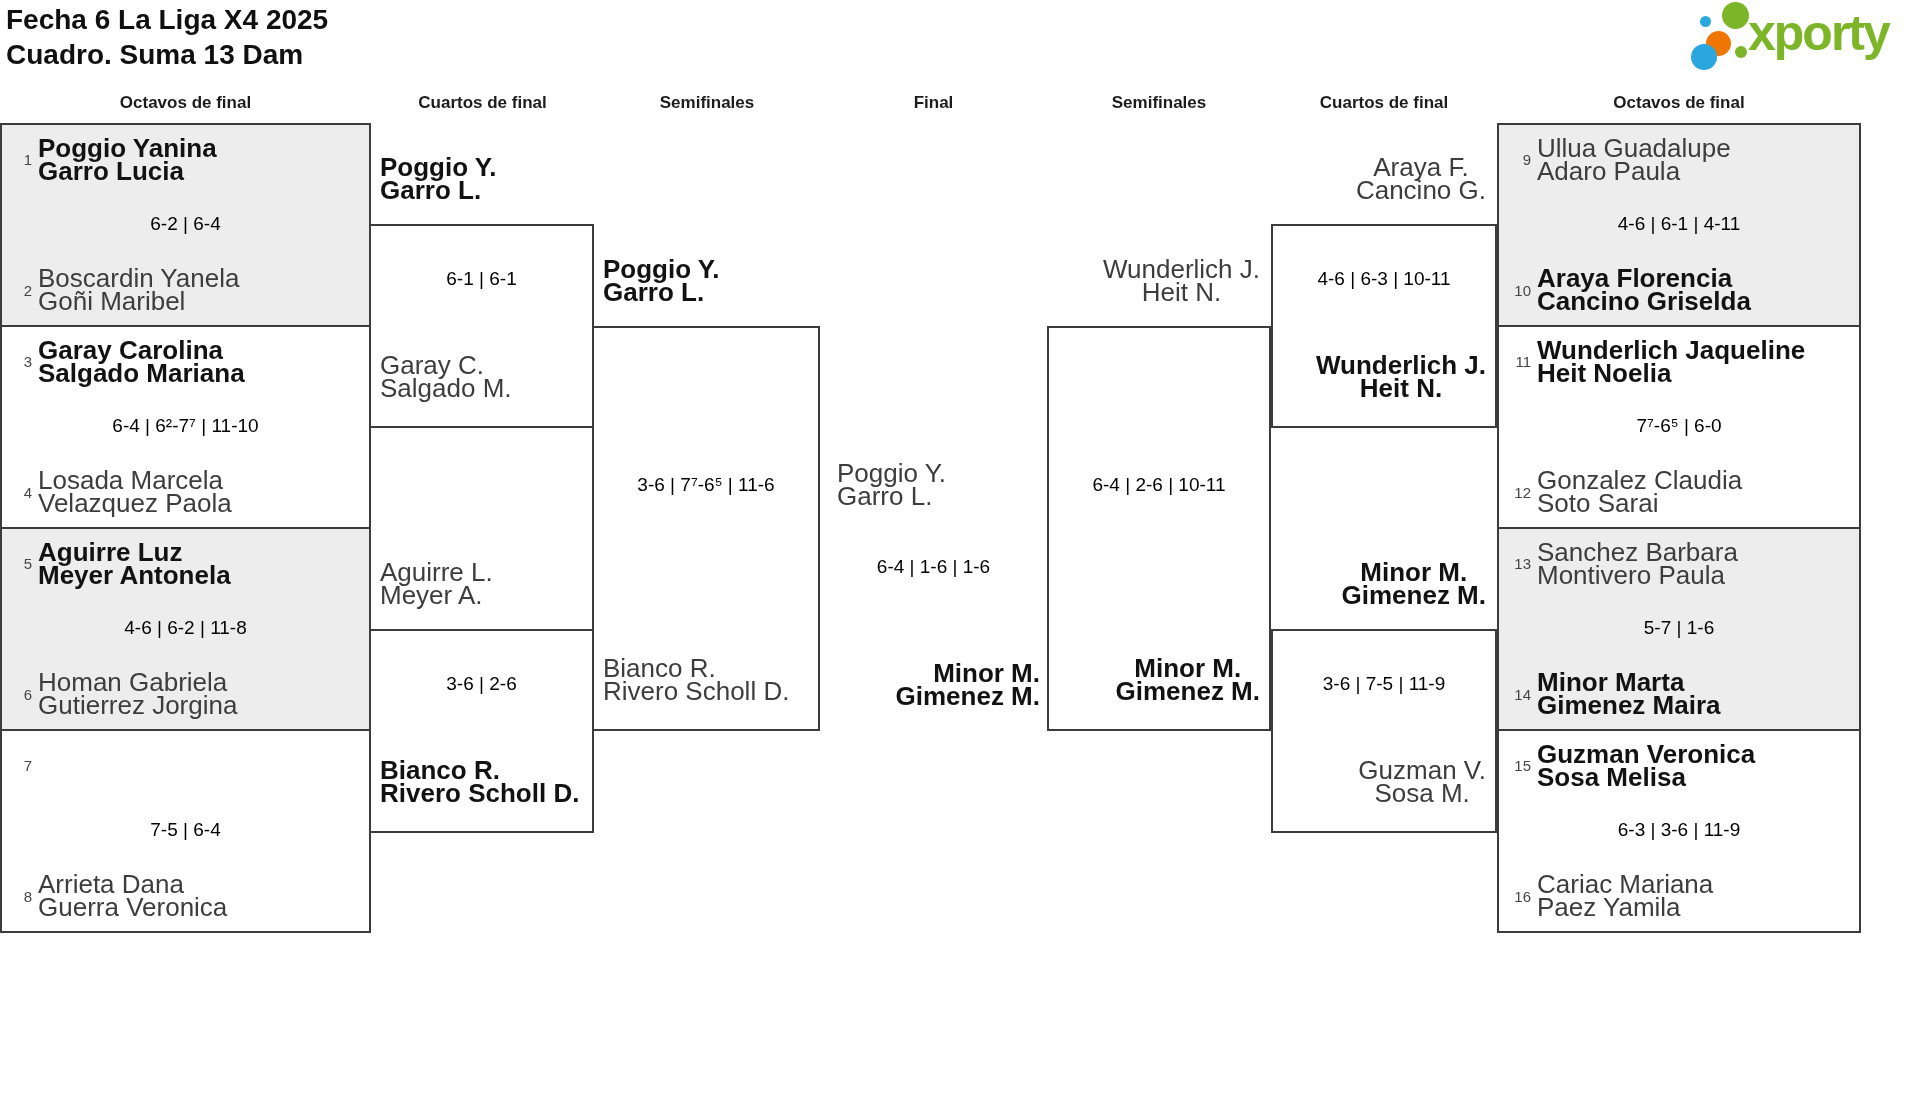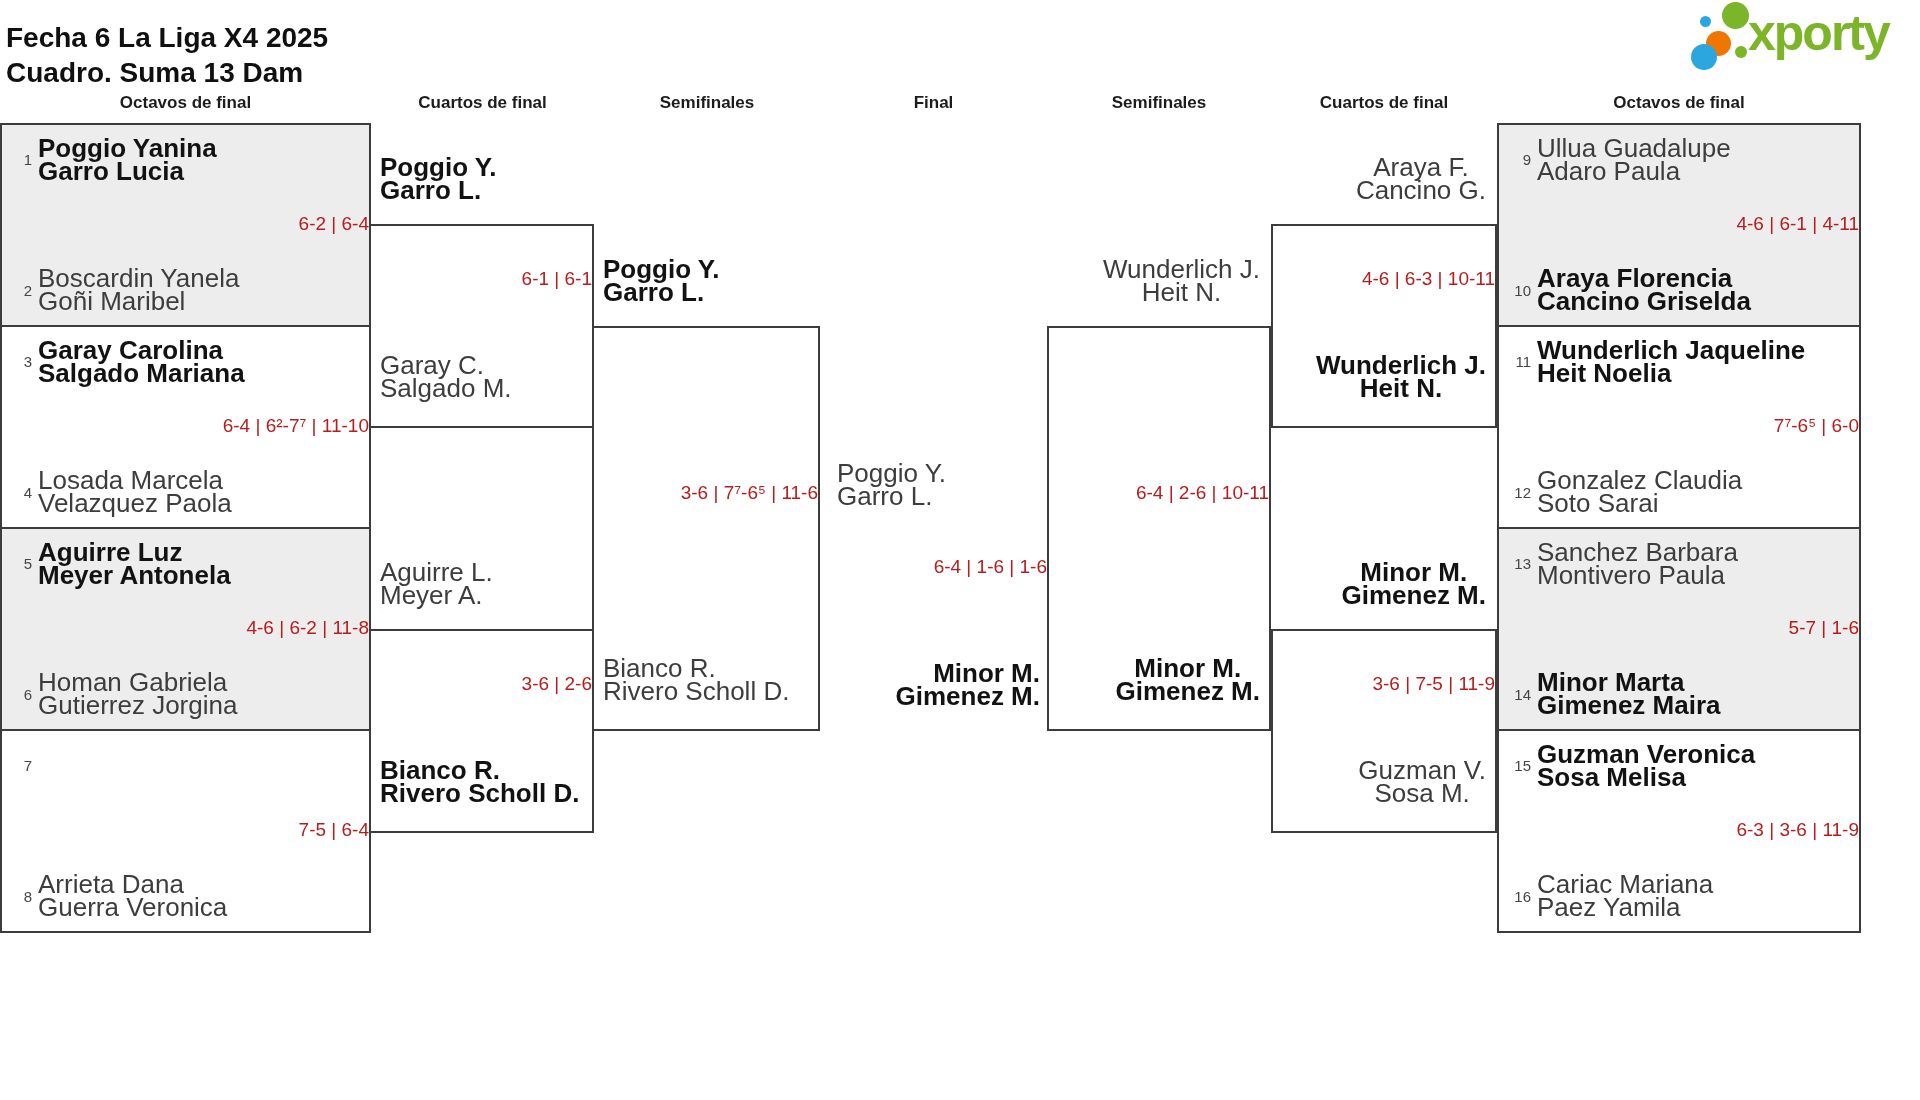--- a/index.html
+++ b/index.html
@@ -1,18 +1,18 @@
 <!DOCTYPE html>
 <html><head>
 <meta charset="utf-8">
 <style>
   html,body{margin:0;padding:0;background:#fff;}
   #canvas{position:relative;width:1920px;height:1100px;background:#ffffff;overflow:hidden;
           font-family:"Liberation Sans","DejaVu Sans",sans-serif;-webkit-font-smoothing:antialiased;}
-  .title{position:absolute;left:6px;top:20px;font-size:28px;line-height:35px;font-weight:700;color:#101010;}
+  .title{position:absolute;left:6px;top:2px;font-size:28px;line-height:35px;font-weight:700;color:#101010;}
   .rh{position:absolute;top:93px;font-size:17px;line-height:20px;font-weight:600;color:#1c1c1c;text-align:center;white-space:nowrap;}
   
   .col{position:absolute;top:123px;height:810px;border:2px solid #3c3c3c;box-sizing:border-box;
        display:flex;flex-direction:column;}
   .col-l{left:0;width:371px;}
   .col-r{left:1497px;width:364px;}
   .orow{position:relative;flex:1;background:#ffffff;}
   .orow.g{background:#ededed;}
   .orow + .orow{border-top:2px solid #3c3c3c;}
   .seed{position:absolute;font-size:15px;line-height:19px;color:#454545;width:24px;text-align:right;}
@@ -21,31 +21,31 @@
   .col-l .seed{left:6px;}
   .col-r .seed{left:8px;}
   .team{font-size:26px;line-height:23px;color:#3d3d3d;white-space:nowrap;}
   .team.w{font-weight:700;color:#121212;}
   .team span{display:block;}
   .orow .team{position:absolute;}
   .col-l .team{left:36px;}
   .col-r .team{left:38px;}
   .team.t1{top:12px;}
   .team.t2{bottom:12px;}
-  .score{position:absolute;left:0;right:0;text-align:right;font-size:19px;color:#b91c1c;white-space:nowrap;}
+  .score{position:absolute;left:0;right:0;text-align:center;font-size:19px;color:#000000;white-space:nowrap;}
   .orow .score{top:calc(50% - 12px);}
   
   .rect{position:absolute;border:2px solid #3c3c3c;box-sizing:border-box;background:transparent;}
   .rect .team{position:absolute;}
   .rect.side-l .team{left:9px;}
   .rect.side-r .team{right:9px;text-align:center;}
   .rect .team.rt1{top:-70px;}
   .rect .team.rt2{bottom:26px;}
   .rect.qf .score{top:42px;}
-  .rect.sf .score{top:146px;margin-top:8px;}
+  .rect.sf .score{top:146px;}
   #qf-l1{left:369px;top:224px;width:225px;height:204px;}
   #qf-l2{left:369px;top:629px;width:225px;height:204px;}
   #sf-l {left:592px;top:326px;width:228px;height:405px;}
   #sf-r {left:1047px;top:326px;width:224px;height:405px;}
   #qf-r1{left:1271px;top:224px;width:226px;height:204px;}
   #qf-r2{left:1271px;top:629px;width:226px;height:204px;}
   
   .final{position:absolute;left:820px;top:400px;width:227px;height:330px;}
   .final .team{position:absolute;}
   .final .t1f{left:17px;top:62px;}

